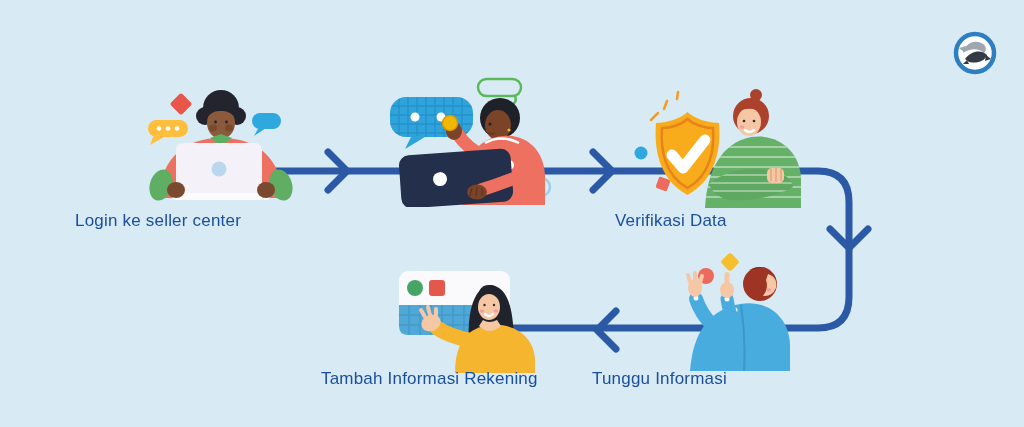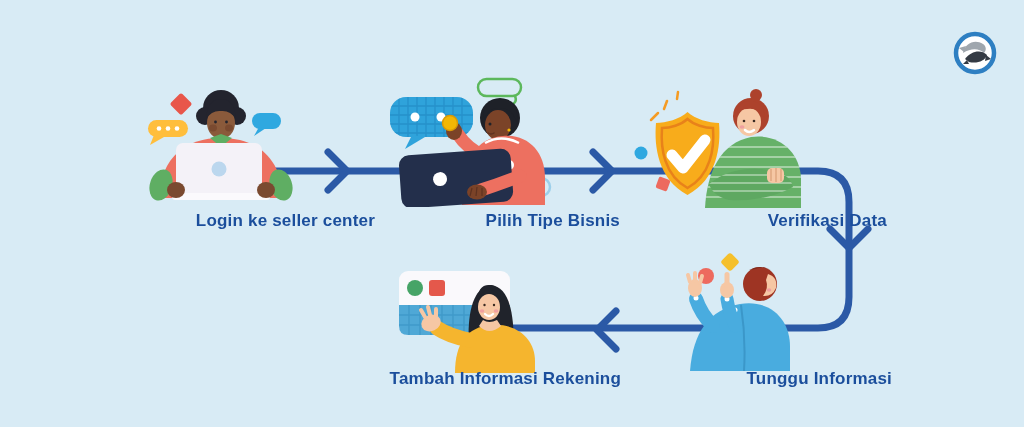--- a/index.html
+++ b/index.html
@@ -9,27 +9,27 @@
   }
   *{margin:0;padding:0;box-sizing:border-box;}
   body{font-family:"Liberation Sans",sans-serif;background:#fff;}
   .canvas{
     position:relative;width:1024px;height:427px;
     background:var(--background);overflow:hidden;
   }
   .flow-svg{position:absolute;left:0;top:0;z-index:1;}
   .illus{position:absolute;z-index:2;}
   .step-label{
-    position:absolute;z-index:3;width:300px;text-align:right;
-    font-size:17px;font-weight:bold;color:var(--label-text);
+    position:absolute;z-index:3;width:300px;text-align:left;
+    font-size:17px;font-weight:normal;color:var(--label-text);
     letter-spacing:.2px;
   }
   .label-1{left:75px;top:211px;}
   .label-2{left:320px;top:211px;}
-  .label-3{left:587px;top:211px;}
+  .label-3{left:615px;top:211px;}
   .label-4{left:592px;top:369px;}
   .label-5{left:321px;top:369px;}
   .logo{position:absolute;left:953px;top:31px;z-index:3;}
 </style>
 </head>
 <body>
 
 <div class="canvas">
 
   <svg class="flow-svg" width="1024" height="427" viewBox="0 0 1024 427">
@@ -216,21 +216,20 @@
       <path d="M102 71 Q106 75 110 71" stroke="#fff" stroke-width="2.4" fill="none" stroke-linecap="round"></path>
       <path d="M72 130 C72 100 84 84 108 82 C134 80 152 96 152 118 L152 130 Z" fill="#F5B52E"></path>
       <path d="M96 83 Q106 93 118 83 L114 77 Q106 81 100 77 Z" fill="#F6C7A4"></path>
       <path d="M86 97 Q66 93 54 85" stroke="#F5B52E" stroke-width="15" fill="none" stroke-linecap="round"></path>
       <ellipse cx="48" cy="80" rx="10" ry="8" fill="#F6C7A4" transform="rotate(-25 48 80)"></ellipse>
       <path d="M42 74 L38 67 M47 72 L45 64 M53 73 L53 66" stroke="#F6C7A4" stroke-width="4" stroke-linecap="round"></path>
     </g>
   </svg>
 
   <div class="step-label label-1">Login ke seller center</div>
-  <div class="step-label label-2">Pilih Tipe Bisnis</div>
   <div class="step-label label-3">Verifikasi Data</div>
   <div class="step-label label-4">Tunggu Informasi</div>
   <div class="step-label label-5">Tambah Informasi Rekening</div>
 
   <svg class="logo" width="44" height="44" viewBox="0 0 44 44">
     <circle cx="22" cy="22" r="19" fill="#fff" stroke="#2E7FC2" stroke-width="4.5"></circle>
     <path d="M10 22 C12 12 22 8 30 13 C33 15 34 19 31 22 C26 17 18 17 10 22 Z" fill="#9FA6AD"></path>
     <path d="M11 21 L6 17 L13 15 Z" fill="#9FA6AD"></path>
     <path d="M12 28 C18 20 28 18 34 24 C32 30 24 33 16 31 Z" fill="#343B44"></path>
     <path d="M33 24 L38 28 L32 30 Z" fill="#343B44"></path>

